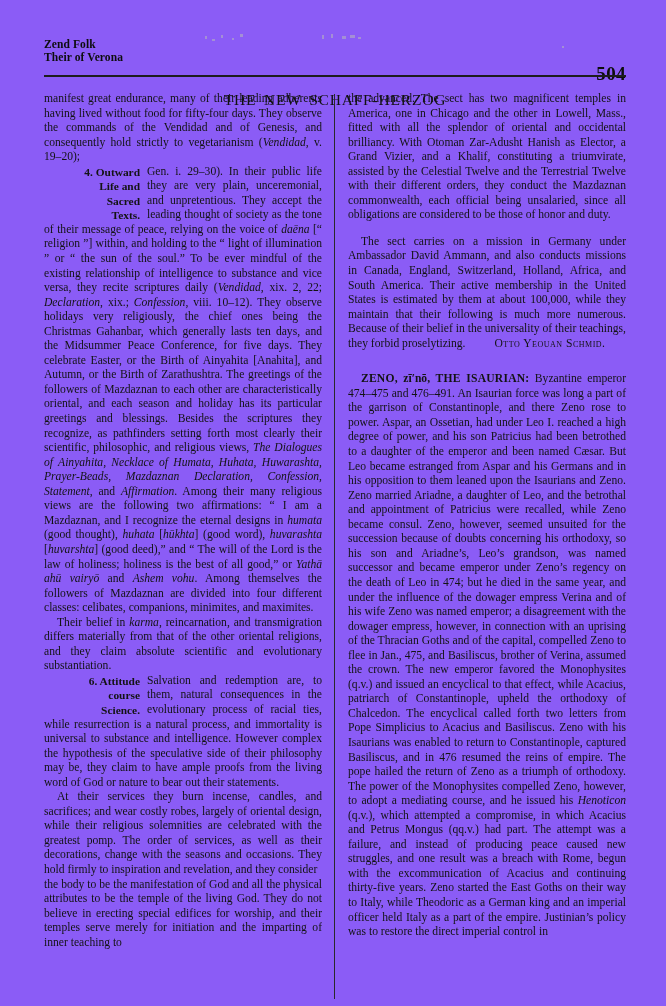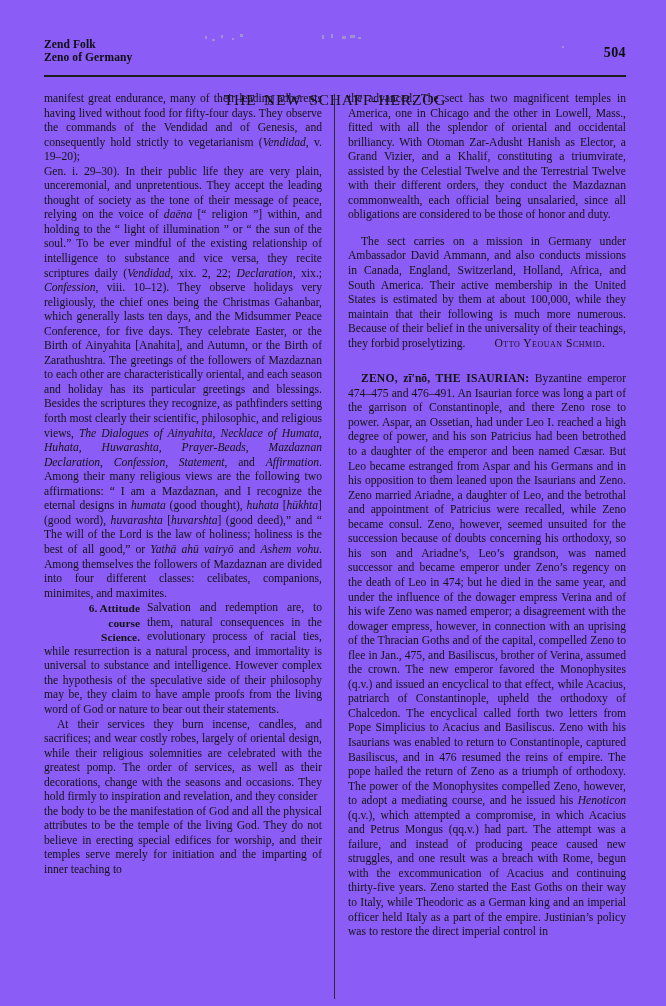--- a/index.html
+++ b/index.html
@@ -45,23 +45,23 @@
     text-align: center;
     font-size: 15.5px;
     letter-spacing: 0.8px;
     word-spacing: 3px;
     color: #111;
     margin-top: 44px;
   }
   .rh-right {
     position: absolute;
     right: 0;
-    top: 7px;
-    font-weight: bold;
-    font-size: 14px;
+    top: 25px;
+    font-weight: bold;
+    font-size: 19px;
     letter-spacing: 0.4px;
     color: #0d0d0d;
   }
   .rule {
     position: absolute;
     left: 44px;
     right: 40px;
     top: 75px;
     height: 1.6px;
     background: #1d1d1d;
@@ -154,37 +154,44 @@
   <div class="speck" style="left:322px;top:35px;width:2px;height:4px;"></div>
   <div class="speck" style="left:331px;top:34px;width:2px;height:4px;"></div>
   <div class="speck" style="left:342px;top:36px;width:4px;height:3px;"></div>
   <div class="speck" style="left:350px;top:35px;width:5px;height:3px;"></div>
   <div class="speck" style="left:358px;top:37px;width:3px;height:2px;"></div>
   <div class="speck" style="left:562px;top:46px;width:2px;height:2px;"></div>
 
   <div class="running-head">
     <div class="rh-left">
       <div>Zend Folk</div>
-      <div>Zeno of Germany</div>
+      <div>Their of Verona</div>
     </div>
     <div class="rh-center">THE NEW SCHAFF-HERZOG</div>
     <div class="rh-right">504</div>
   </div>
   <div class="rule"></div>
 
   <div class="columns">
 
     <div class="col col-left">
 
       <p class="para"><span>manifest great endurance, many of their leading adherents having lived without food for fifty-four days. They observe the commands of the Vendidad and of Genesis, and consequently hold strictly to vegetarianism (</span><i>Vendidad</i><span>, v. 19–20);</span></p>
 
       <div class="sidehead-block">
+        <div class="sidehead">
+          <div>4. Outward</div>
+          <div>Life and</div>
+          <div>Sacred</div>
+          <div>Texts.</div>
+        </div>
         <div class="body para"><span>Gen. i. 29–30). In their public life they are very plain, unceremonial, and unpretentious. They accept the leading thought of society as the tone of their message of peace, relying on the voice of </span><i>daēna</i><span> [“ religion ”] within, and holding to the “ light of illumination ” or “ the sun of the soul.” To be ever mindful of the existing relationship of intelligence to substance and vice versa, they recite scriptures daily (</span><i>Vendidad</i><span>, xix. 2, 22; </span><i>Declaration</i><span>, xix.; </span><i>Confession</i><span>, viii. 10–12). They observe holidays very religiously, the chief ones being the Christmas Gahanbar, which generally lasts ten days, and the Midsummer Peace Conference, for five days. They celebrate Easter, or the Birth of Ainyahita [Anahita], and Autumn, or the Birth of Zarathushtra. The greetings of the followers of Mazdaznan to each other are characteristically oriental, and each season and holiday has its particular greetings and blessings. Besides the scriptures they recognize, as pathfinders setting forth most clearly their scientific, philosophic, and religious views, </span><i>The Dialogues of Ainyahita, Necklace of Humata, Huhata, Huwarashta, Prayer-Beads, Mazdaznan Declaration, Confession, Statement</i><span>, and </span><i>Affirmation</i><span>. Among their many religious views are the following two affirmations: “ I am a Mazdaznan, and I recognize the eternal designs in </span><i>humata</i><span> (good thought), </span><i>huhata</i><span> [</span><i>hūkhta</i><span>] (good word), </span><i>huvarashta</i><span> [</span><i>huvarshta</i><span>] (good deed),” and “ The will of the Lord is the law of holiness; holiness is the best of all good,” or </span><i>Yathā ahū vairyō</i><span> and </span><i>Ashem vohu</i><span>. Among themselves the followers of Mazdaznan are divided into four different classes: celibates, companions, minimites, and maximites.</span></div>
       </div>
 
+      <p class="para indent"><span>Their belief in </span><i>karma</i><span>, reincarnation, and transmigration differs materially from that of the other oriental religions, and they claim absolute scientific and evolutionary substantiation.</span></p>
 
       <div class="sidehead-block">
         <div class="sidehead">
           <div>6. Attitude</div>
           <div>course</div>
           <div>Science.</div>
         </div>
         <div class="body para">Salvation and redemption are, to them, natural consequences in the evolutionary process of racial ties, while resurrection is a natural process, and immortality is universal to substance and intelligence. However complex the hypothesis of the speculative side of their philosophy may be, they claim to have ample proofs from the living word of God or nature to bear out their statements.</div>
       </div>
 

